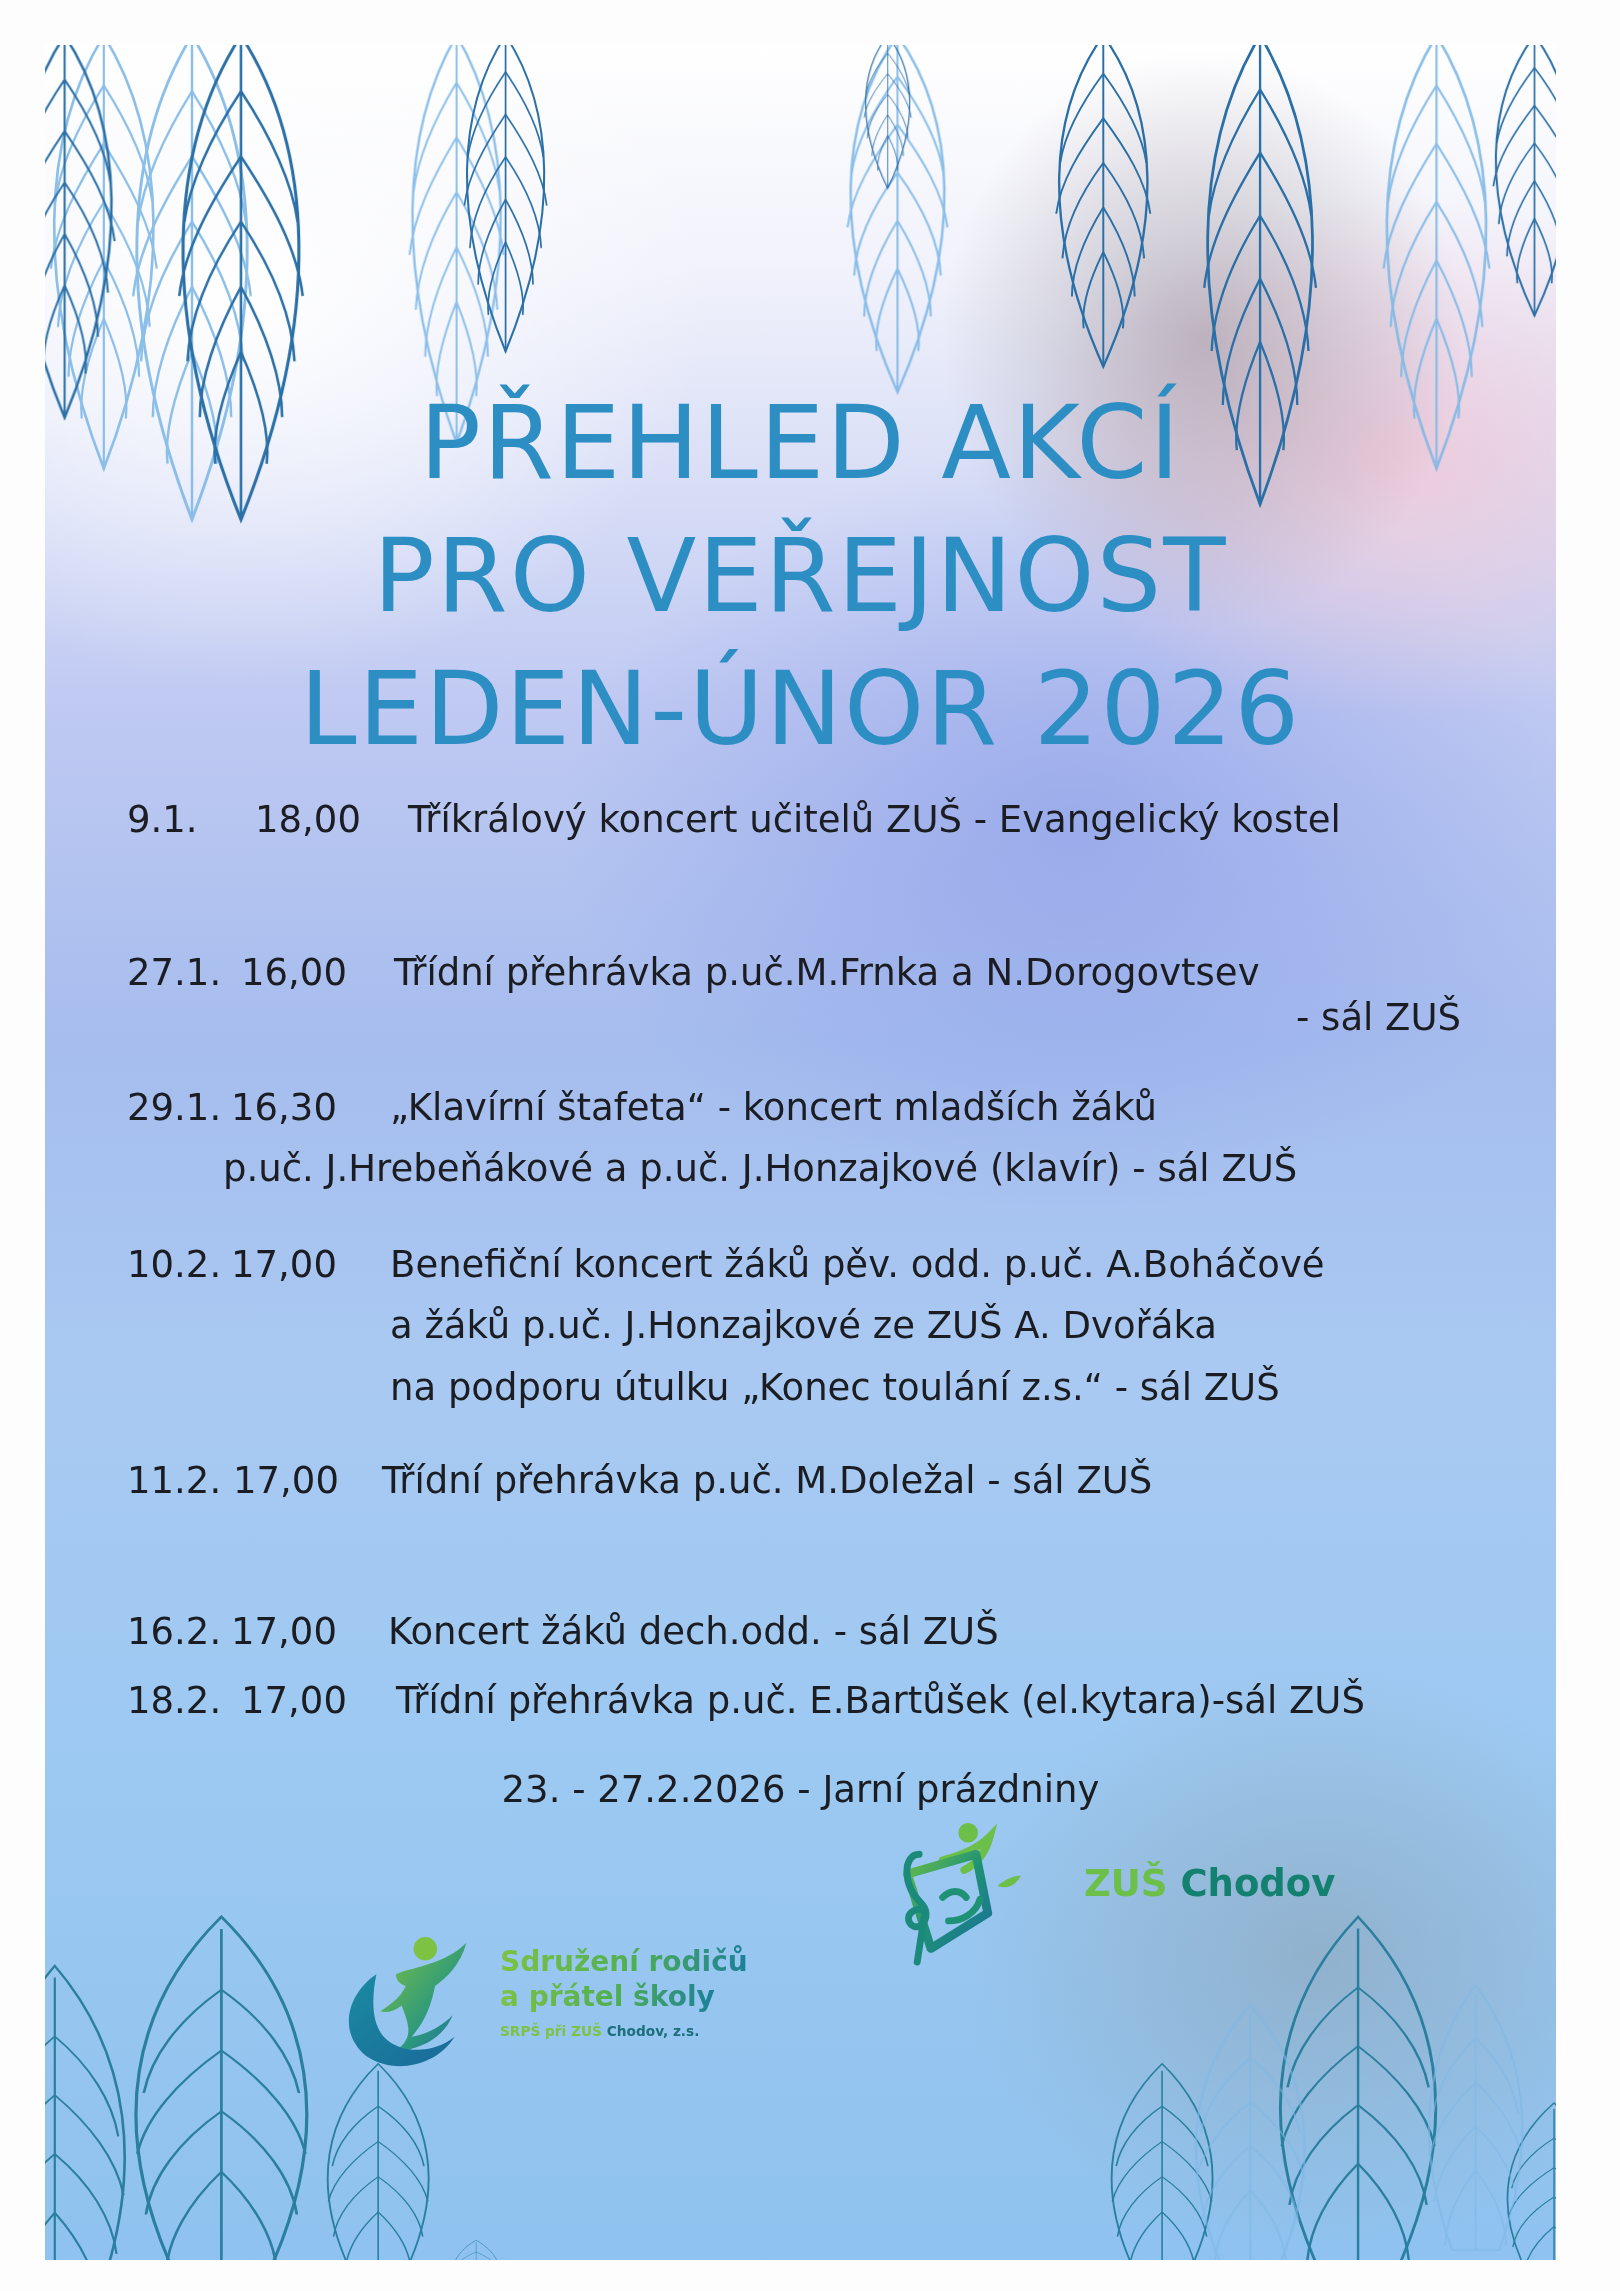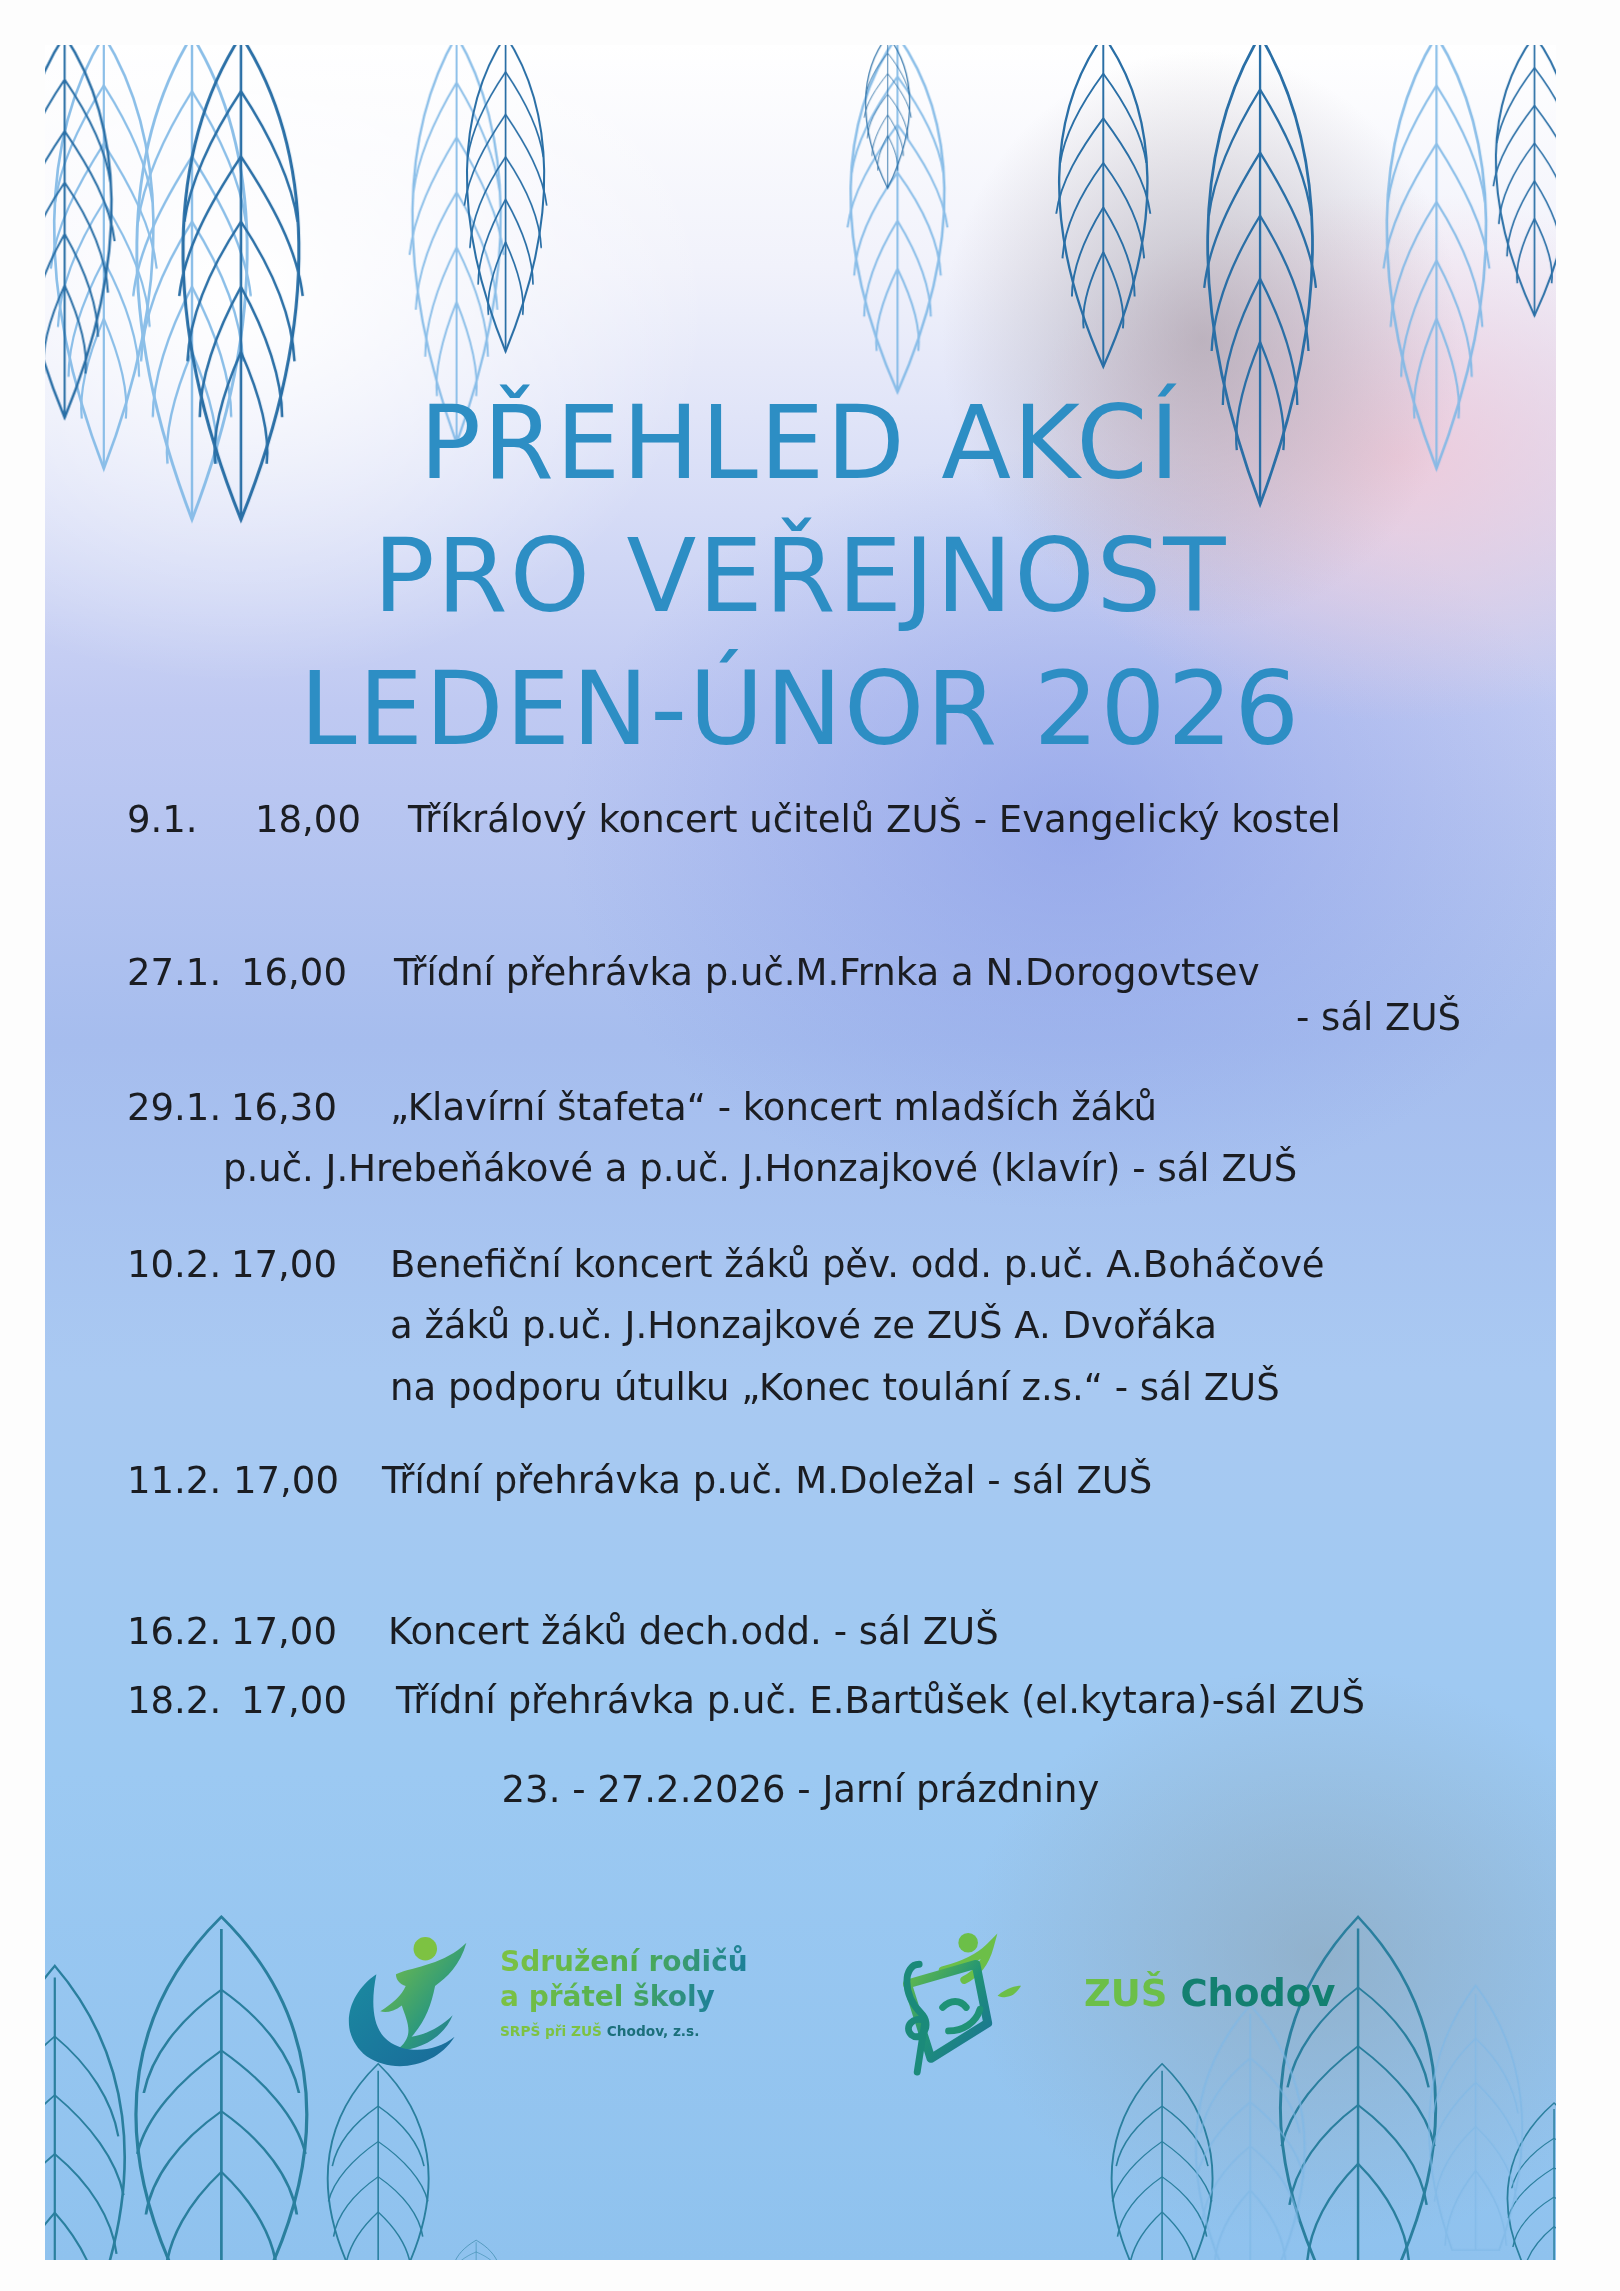--- a/index.html
+++ b/index.html
@@ -43,21 +43,21 @@
   }
   .event .date { display: inline-block; }
   .event .time { display: inline-block; }
   .event .desc { display: inline-block; }
   .cont { position: absolute; font-size: 37px; color: #1b1d22; white-space: nowrap; }
   .holiday {
     position: absolute; left: 0; right: 0; top: 1723px;
     text-align: center; font-size: 37px; color: #1b1d22;
   }
   .logo-srps { position: absolute; left: 292px; top: 1890px; width: 470px; height: 137px; }
-  .logo-zus { position: absolute; left: 833px; top: 1880px; width: 470px; height: 147px; }
+  .logo-zus { position: absolute; left: 833px; top: 1770px; width: 470px; height: 147px; }
   .srps-text1, .srps-text2 {
     position: absolute; left: 163px; font-weight: bold; font-size: 28px;
     background: linear-gradient(90deg, #7dc242 0%, #4fae52 55%, #1b7f9a 100%);
     -webkit-background-clip: text; background-clip: text; color: transparent;
     white-space: nowrap;
   }
   .srps-text1 { top: 9.8px; }
   .srps-text2 { top: 45px; }
   .srps-sub { position: absolute; left: 163px; top: 88px; font-size: 13.7px; font-weight: bold; white-space: nowrap; }
   .srps-sub .g { color: #7dc242; }

